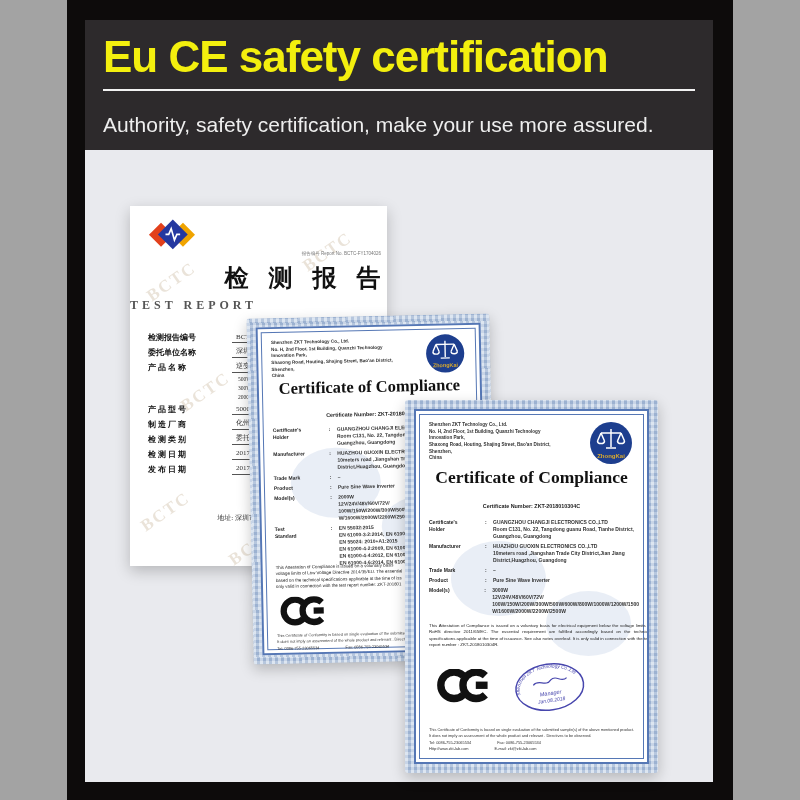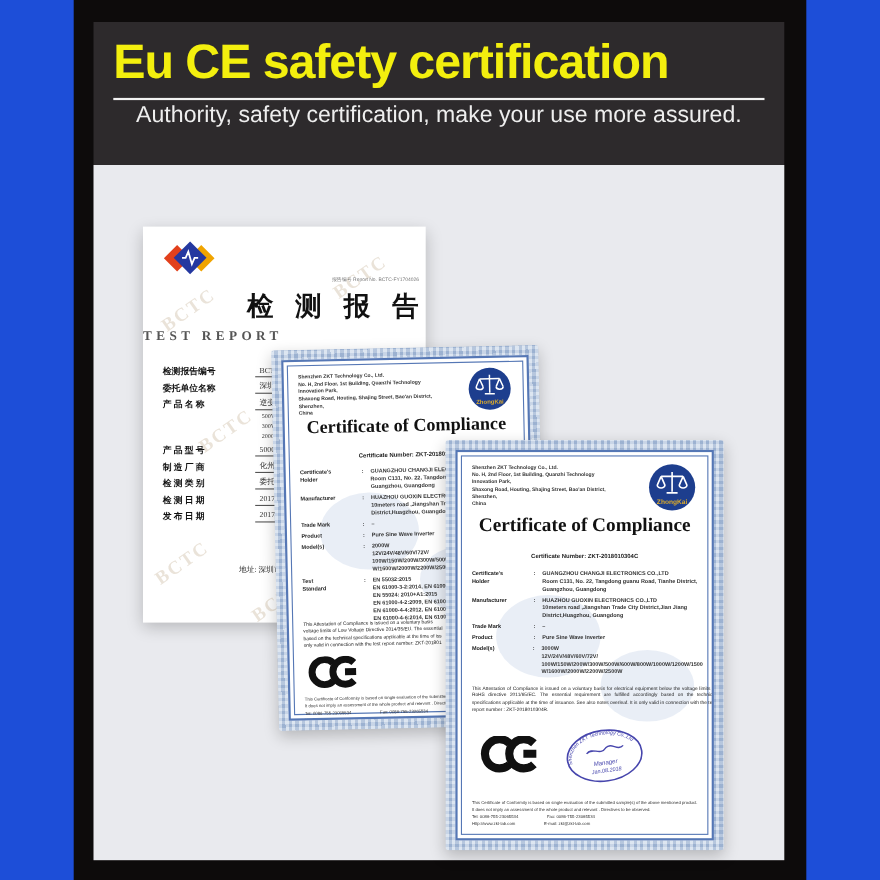--- a/index.html
+++ b/index.html
@@ -1,24 +1,24 @@
 <!DOCTYPE html>
 <html><head>
 <meta charset="utf-8">
 <style>
   * { margin:0; padding:0; box-sizing:border-box; }
   body { font-family:"Liberation Sans", sans-serif; background:#ffffff; }
-  .page { position:relative; width:800px; height:800px; background:#1d4ed8; overflow:hidden; }
+  .page { position:relative; width:800px; height:800px; background:#a3a3a3; overflow:hidden; }
   .frame { position:absolute; left:67px; top:0; width:666px; height:800px; background:#0d0b0b; }
 
   
   .hdr { position:absolute; left:18px; top:20px; width:628px; height:130px; background:#2d2a2c; padding:14px 18px 0 18px; }
   .hdr h1 { color:#f3ef0e; font-size:44px; font-weight:bold; letter-spacing:-1px; line-height:1.05; }
   .hdr .rule { width:592px; height:2px; background:#f2f2f2; margin-top:9px; }
-  .hdr p { color:#eeeeee; font-size:21px; margin-top:2px;text-align:center; }
+  .hdr p { color:#eeeeee; font-size:21px; margin-top:22px; }
 
   
   .content { position:absolute; left:18px; top:150px; width:628px; height:632px; background:#e9eaee; }
 
   .cert { position:absolute; box-shadow:0 5px 14px rgba(0,0,0,.22); }
 
   
   .report { left:45px; top:56px; width:257px; height:360px; background:#ffffff; overflow:hidden; font-family:"Liberation Serif", serif; }
   .wm { position:absolute; color:rgba(190,170,140,.33); font-size:17px; font-weight:bold; transform:rotate(-35deg); letter-spacing:2px; }
   .r-logo { position:absolute; left:16px; top:12px; }

